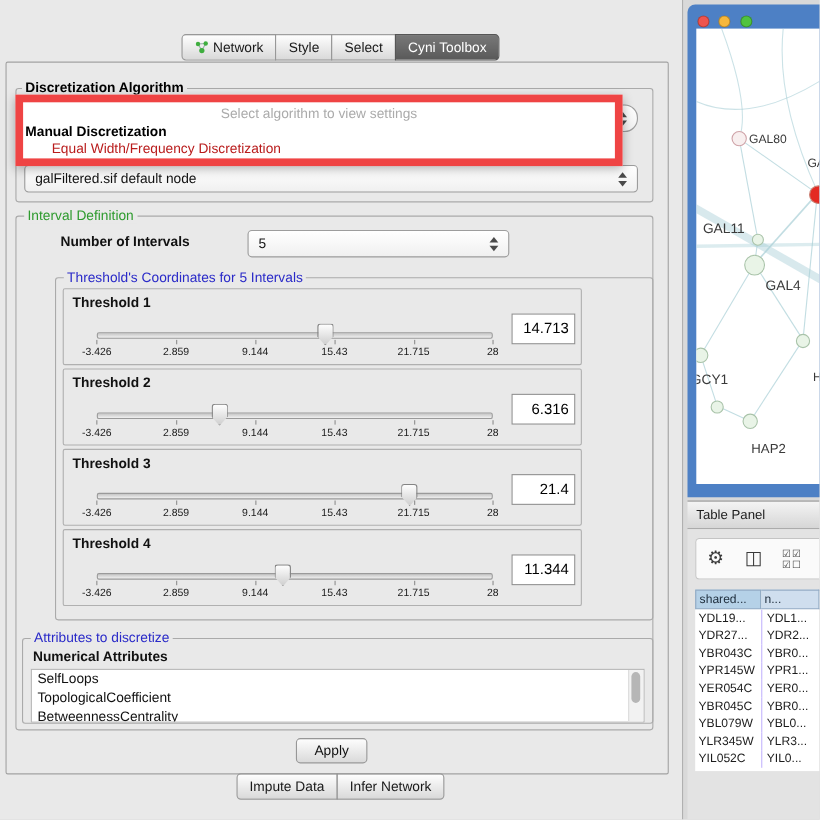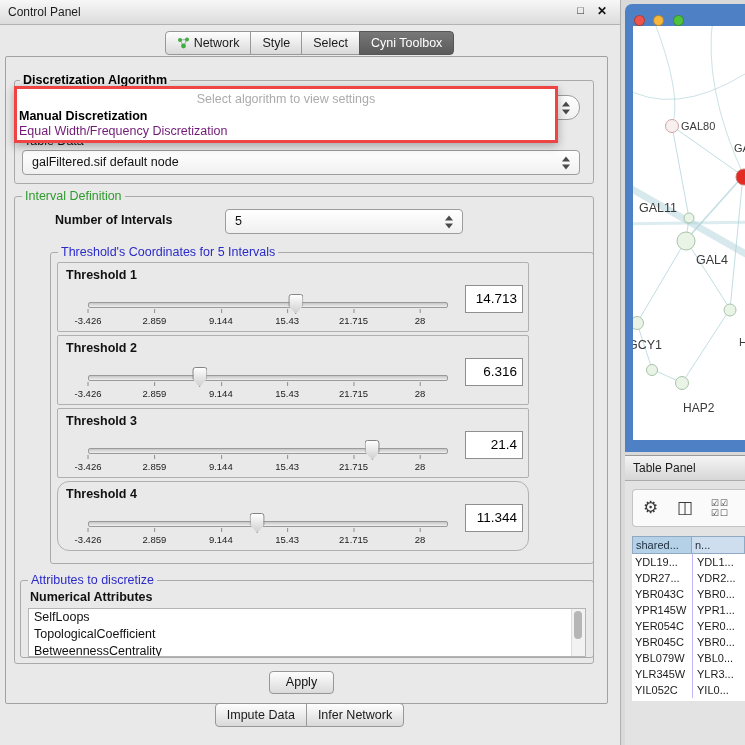--- a/index.html
+++ b/index.html
@@ -35,34 +35,34 @@
   
   .combo{position:absolute;background:linear-gradient(#ffffff,#f0f0f0);border:1px solid #9d9d9d;border-radius:4px;
     font-size:12.5px;color:#111;}
   .combo .cval{position:absolute;left:9px;top:0;line-height:23px;white-space:nowrap;}
   .spin{position:absolute;right:8px;top:50%;transform:translateY(-50%);width:9px;height:13px;}
   .spin::before,.spin::after{content:"";position:absolute;left:0;border-left:4.5px solid transparent;border-right:4.5px solid transparent;}
   .spin::before{top:0;border-bottom:5px solid #4a4a4a;}
   .spin::after{bottom:0;border-top:5px solid #4a4a4a;}
   
   #algo-dd{position:absolute;left:14px;top:86px;width:538px;height:51px;background:#ffffff;
-    border:3px solid #ef4444;box-shadow:0 3px 9px rgba(0,0,0,.30);z-index:6;}
+    border:7px solid #ef4444;box-shadow:0 3px 9px rgba(0,0,0,.30);z-index:6;}
   #algo-dd .ph{display:block;text-align:center;color:#ababab;font-size:12.5px;line-height:20px;height:19px;}
   #algo-dd .o1{display:block;font-weight:bold;font-size:12.5px;line-height:16px;padding-left:2px;color:#000;}
-  #algo-dd .o2{display:block;font-size:12.5px;line-height:15px;padding-left:2px;color:#701a75;}
+  #algo-dd .o2{display:block;font-size:12.5px;line-height:15px;padding-left:2px;color:#b91c1c;margin-left:24px;}
   
   .th-panel{position:absolute;left:57px;width:470px;height:68px;border:1px solid #b0b0b0;border-radius:2px;background:#e9e9e9;}
   .th-label{position:absolute;left:8px;top:5px;font-size:12.5px;font-weight:bold;color:#111;}
   .th-wrap{position:absolute;left:30px;top:30px;width:360px;height:22px;}
   .th-track{position:absolute;left:0;right:0;top:9px;height:4px;background:linear-gradient(#c6c6c6,#f0f0f0);
     border:1px solid #9a9a9a;border-radius:2px;}
   .th-handle{position:absolute;top:1px;width:13px;height:18px;transform:translateX(-50%);
     background:linear-gradient(#fefefe,#cfcfcf);border:1px solid #848484;border-radius:3px;
     clip-path:polygon(0 0,100% 0,100% 58%,50% 100%,0 58%);}
-  .th-ticks{position:absolute;left:30px;top:52px;width:332px;height:12px;}
+  .th-ticks{position:absolute;left:30px;top:52px;width:360px;height:12px;}
   .th-ticks span{position:absolute;transform:translateX(-50%);font-size:9.5px;color:#1a1a1a;white-space:nowrap;}
   .th-ticks span::before{content:"";position:absolute;top:-6px;left:50%;width:1px;height:4px;background:#8d8d8d;}
   .th-value{position:absolute;left:407px;top:22px;width:51px;height:26px;background:#fff;border:1px solid #8f8f8f;
     line-height:26px;text-align:right;padding-right:5px;font-size:13.5px;color:#000;}
   
   #attr-list{position:absolute;left:28px;top:608px;width:556px;height:47px;background:#fff;border:1px solid #b5b5b5;overflow:hidden;}
   #attr-list .li{line-height:17px;padding-left:5px;font-size:12.5px;color:#111;white-space:nowrap;}
   #attr-sb{position:absolute;right:0;top:0;bottom:0;width:13px;background:#f2f2f2;border-left:1px solid #dcdcdc;}
   #attr-sb .thumb{position:absolute;left:2px;top:2px;width:8px;height:28px;border-radius:4px;background:#b6b6b6;}
   #apply-btn{position:absolute;left:269px;top:671px;width:63px;height:21px;border:1px solid #979797;border-radius:4px;
@@ -91,25 +91,20 @@
   .tp-row{display:flex;height:16px;line-height:16px;font-size:11px;color:#1c1c1c;}
   .tp-c1{width:60px;padding-left:3px;box-sizing:border-box;white-space:nowrap;overflow:hidden;}
   .tp-c2{flex:1;padding-left:4px;border-left:1px solid #c4b5fd;white-space:nowrap;overflow:hidden;}
 </style>
 </head>
 <body>
 
 <div id="app">
 
   <section id="cp">
-    <header id="cp-titlebar">
-      <span id="cp-title">Control Panel</span>
-      <span id="cp-min">□</span>
-      <span id="cp-close">✕</span>
-    </header>
 
     <nav class="tabrow" id="top-tabs">
       <div class="tab">
         <svg width="13" height="12">
           <line x1="3" y1="3" x2="10" y2="2.5" stroke="#9aa" stroke-width="1"></line>
           <line x1="3" y1="3" x2="6.5" y2="9" stroke="#9aa" stroke-width="1"></line>
           <line x1="10" y1="2.5" x2="6.5" y2="9" stroke="#9aa" stroke-width="1"></line>
           <circle cx="3" cy="3" r="2" fill="#3fae3f"></circle>
             <circle cx="10" cy="2.5" r="2" fill="#3fae3f"></circle>
             <circle cx="6.5" cy="9" r="2.4" fill="#3fae3f"></circle>
@@ -203,21 +198,21 @@
         <span style="left:0%">-3.426</span>
         <span style="left:20%">2.859</span>
         <span style="left:40%">9.144</span>
         <span style="left:60%">15.43</span>
         <span style="left:80%">21.715</span>
         <span style="left:100%">28</span>
       </div>
       <div class="th-value">21.4</div>
     </div>
 
-    <div class="th-panel" style="top:481px;border-radius:12px;">
+    <div class="th-panel" style="top:481px;">
       <span class="th-label">Threshold 4</span>
       <div class="th-wrap">
         <div class="th-track"></div>
         <div class="th-handle" style="left: 47%;"></div>
       </div>
       <div class="th-ticks">
         <span style="left:0%">-3.426</span>
         <span style="left:20%">2.859</span>
         <span style="left:40%">9.144</span>
         <span style="left:60%">15.43</span>

